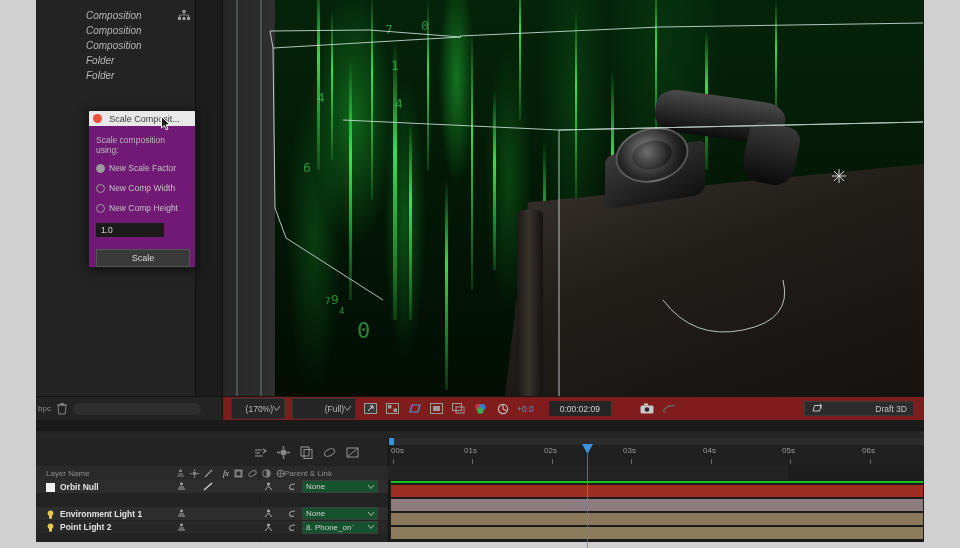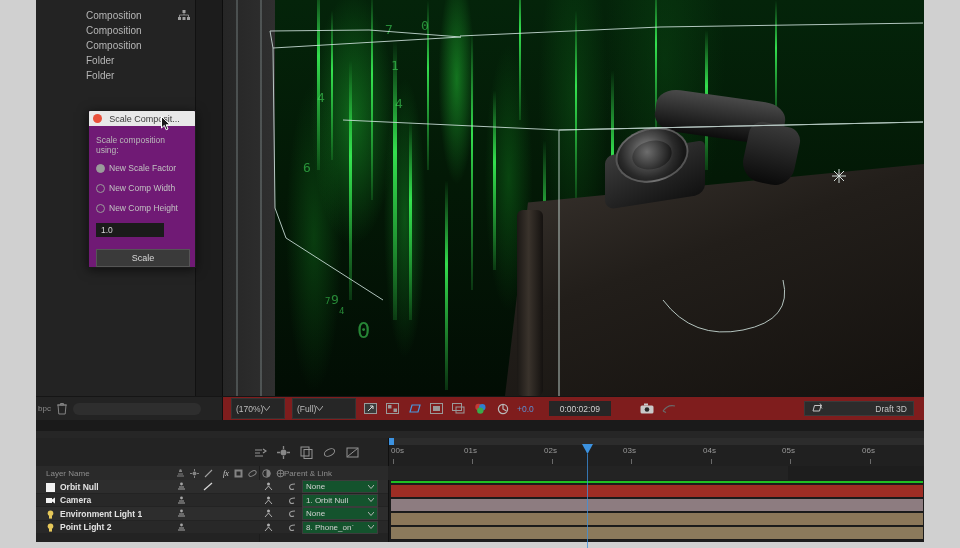--- a/index.html
+++ b/index.html
@@ -26,20 +26,21 @@
   
   .project-panel {
     position: absolute; left: 0; top: 0; width: 160px; height: 396px;
     background: #232323;
   }
   .proj-list { padding-top: 8px; }
   .proj-row {
     height: 15px; line-height: 15px;
     color: #b6b6b6; font-size: 10px;
     padding-left: 50px;
+    font-style: italic;
   }
   .hier-icon {
     position: absolute; right: 6px; top: 10px;
     width: 12px; height: 11px; opacity: .75;
   }
   .panel-divider {
     position: absolute; left: 159px; top: 0; width: 1px; height: 396px;
     background: #111;
   }
   .panel-divider2 {
@@ -216,21 +217,21 @@
   }
   .tb-main {
     flex: 1; height: 100%;
     display: flex; align-items: center; gap: 7px;
     padding-left: 8px;
   }
   .tb-select {
     min-width: 54px; height: 21px;
     background: #262626; border: 1px solid #333;
     color: #bdbdbd; font-size: 8.5px;
-    display: flex; align-items: center; justify-content: flex-start;
+    display: flex; align-items: center; justify-content: flex-end;
     padding: 0 4px;
   }
   .tb-select.wide { min-width: 64px; }
   .tb-ico {
     width: 15px; height: 15px;
     display: flex; align-items: center; justify-content: center;
   }
   .tb-num { font-size: 8.5px; color: #5d8fd0; }
   .tb-tc {
     height: 15px; min-width: 62px;
@@ -688,44 +689,20 @@
             <path d="M7 2 Q1 2 1.6 5.5 Q2.4 8.5 6 7" fill="none" stroke="#bdbdbd" stroke-width="1.1"></path>
           </svg>
         <div class="lr-parent">
           <span>None</span>
           <svg width="6" height="4" viewBox="0 0 6 4">
               <path d="M0 0 L3 3.5 L6 0" fill="none" stroke="#b5b5b5"></path>
             </svg>
         </div>
       </div>
 
-      <div class="layer-row alt" style="top:55.5px">
-        <svg class="lr-icon" viewBox="0 0 9 9">
-            <rect x="0" y="2" width="6" height="5" fill="#f2f2f2"></rect>
-            <path d="M6 3.5 L9 1.5 L9 7.5 L6 5.5 Z" fill="#f2f2f2"></path>
-          </svg>
-        <span class="lr-name">Camera</span>
-        <svg class="lr-sw" viewBox="0 0 9 9">
-            <path d="M1 7 h7 M2 5 h5" stroke="#bdbdbd"></path>
-            <circle cx="4.5" cy="2" r="1.4" fill="#bdbdbd"></circle>
-          </svg>
-        <svg class="lr-3d" viewBox="0 0 9 9">
-            <circle cx="4.5" cy="2" r="1.5" fill="#bdbdbd"></circle>
-            <path d="M1 8 L4.5 4 L8 8" stroke="#bdbdbd" fill="none"></path>
-          </svg>
-        <svg class="lr-pchain" viewBox="0 0 9 9">
-            <path d="M7 2 Q1 2 1.6 5.5 Q2.4 8.5 6 7" fill="none" stroke="#bdbdbd" stroke-width="1.1"></path>
-          </svg>
-        <div class="lr-parent">
-          <span>1. Orbit Null</span>
-          <svg width="6" height="4" viewBox="0 0 6 4">
-              <path d="M0 0 L3 3.5 L6 0" fill="none" stroke="#b5b5b5"></path>
-            </svg>
-        </div>
-      </div>
 
       <div class="layer-row" style="top:69px">
         <svg class="lr-icon" viewBox="0 0 9 9">
             <circle cx="4.5" cy="3.2" r="2.8" fill="#e6c85a"></circle>
             <rect x="3" y="6" width="3" height="2.6" fill="#e6c85a"></rect>
           </svg>
         <span class="lr-name">Environment Light 1</span>
         <svg class="lr-sw" viewBox="0 0 9 9">
             <path d="M1 7 h7 M2 5 h5" stroke="#bdbdbd"></path>
             <circle cx="4.5" cy="2" r="1.4" fill="#bdbdbd"></circle>

